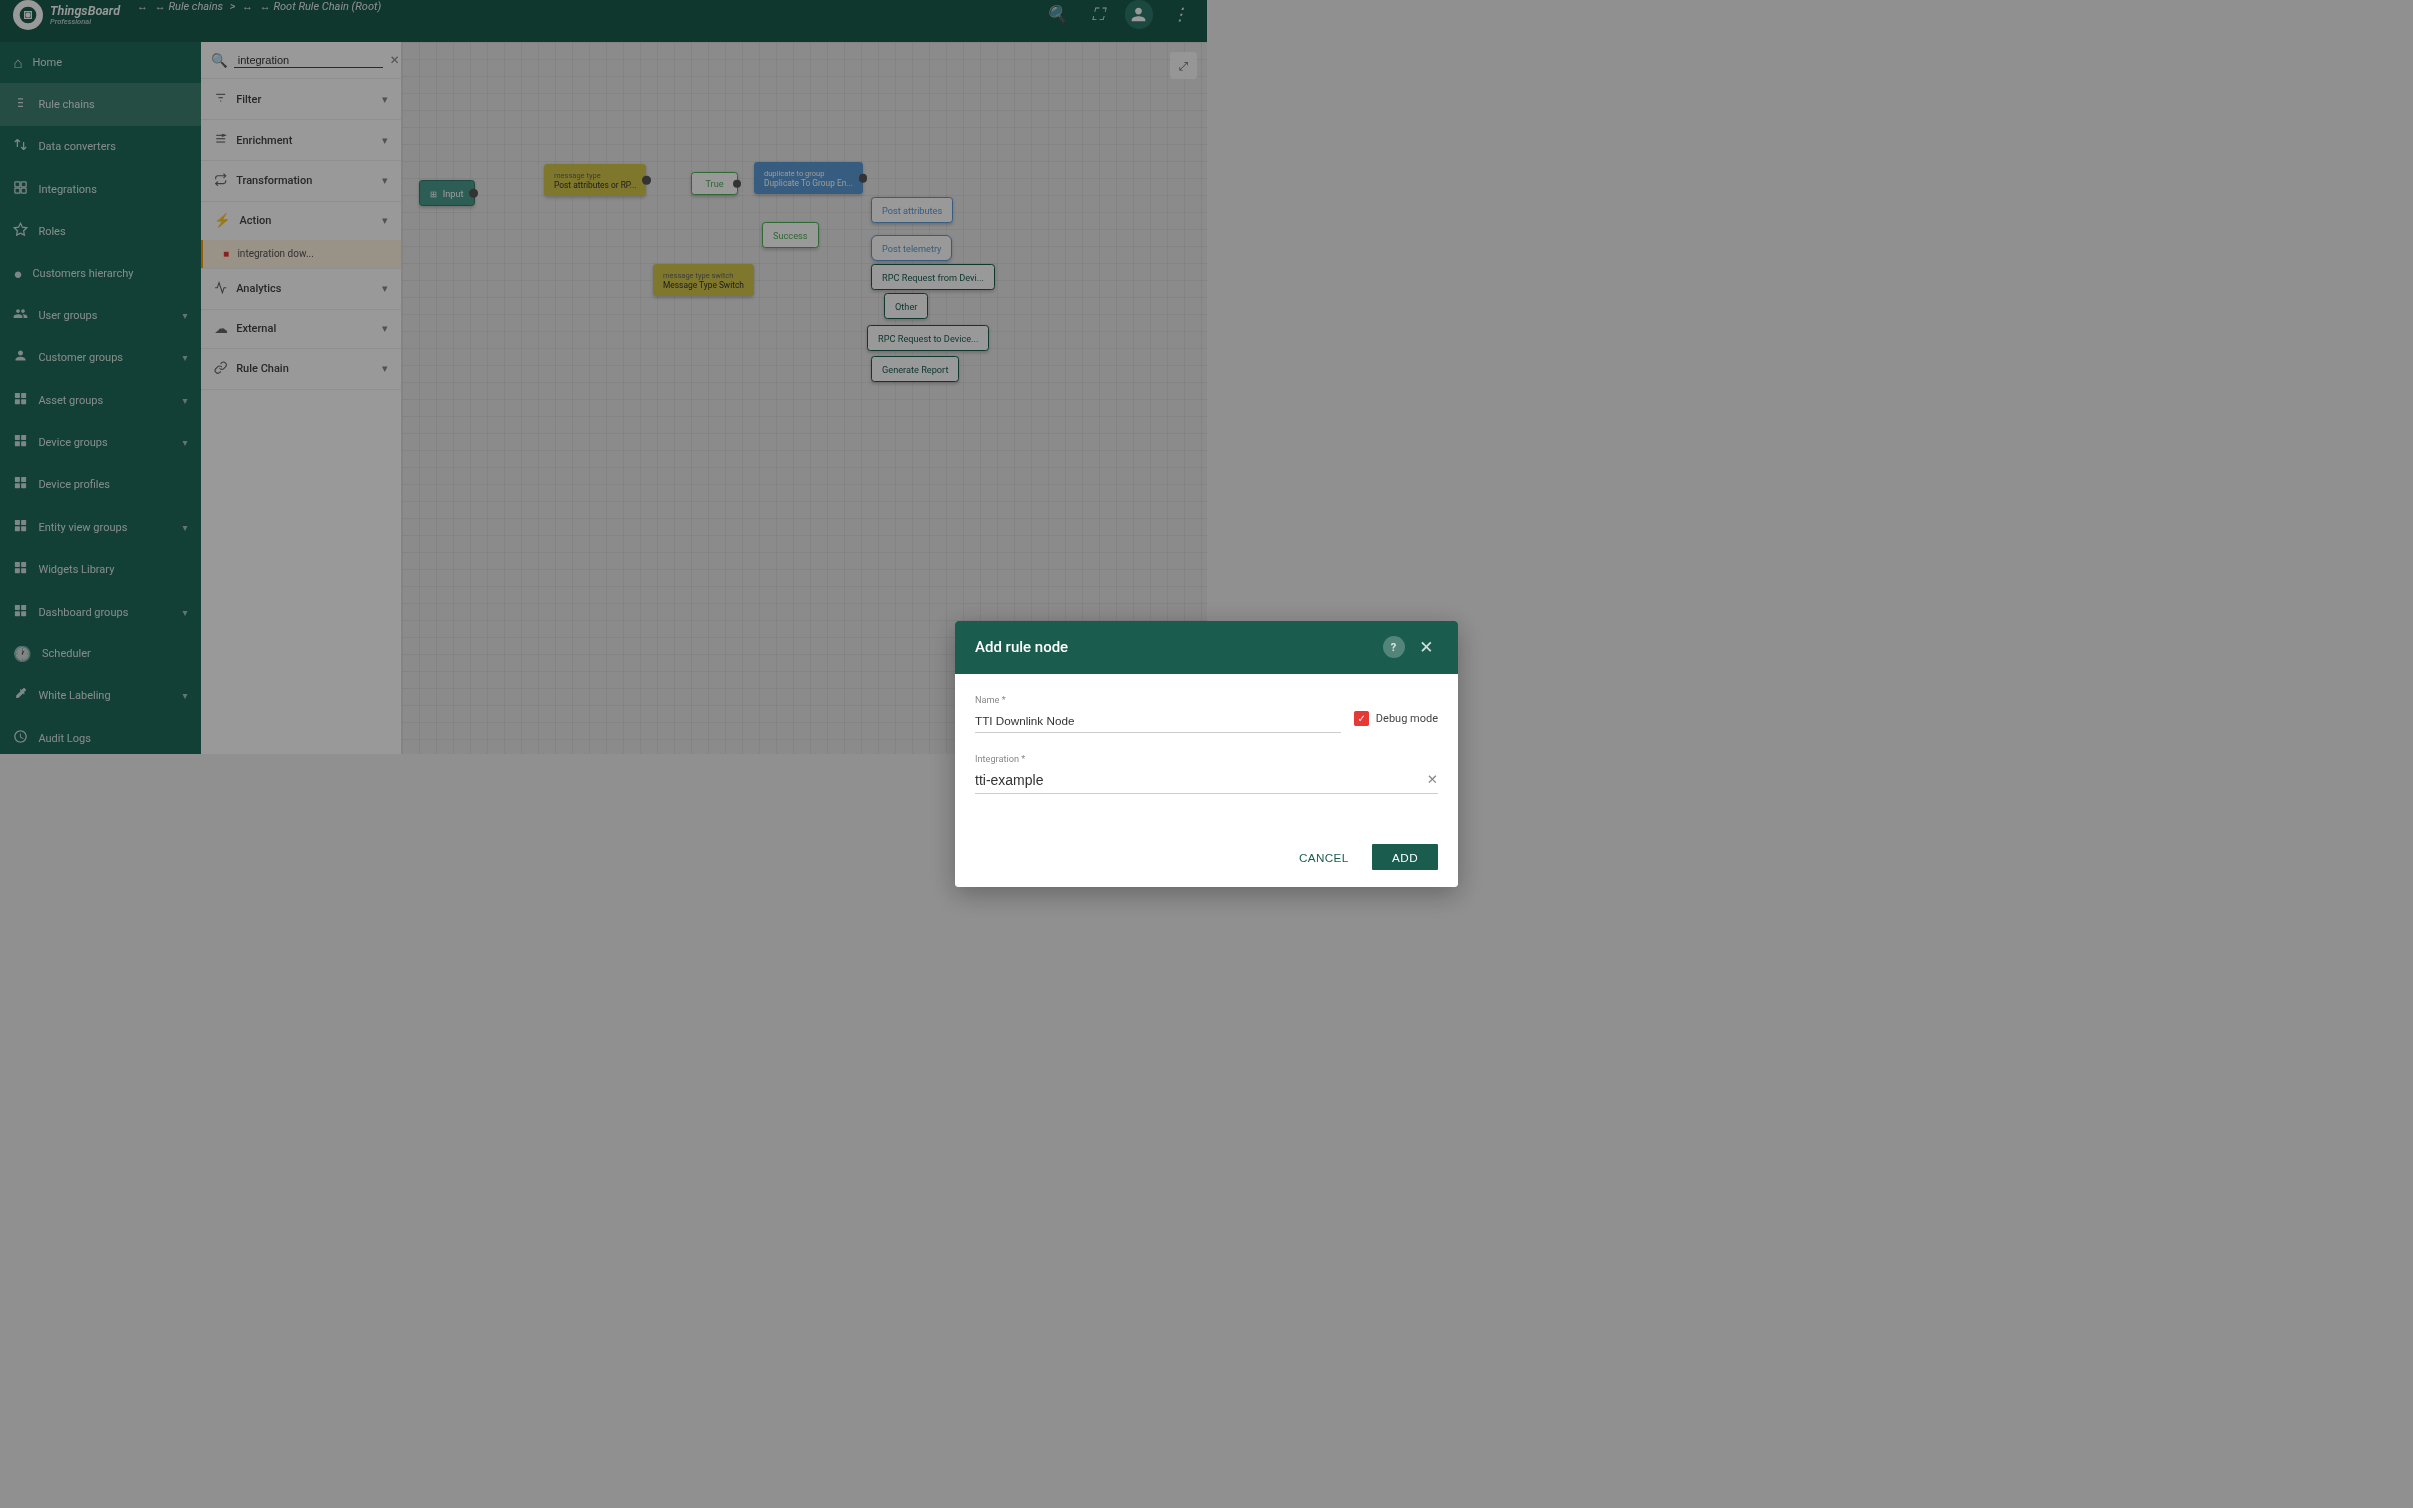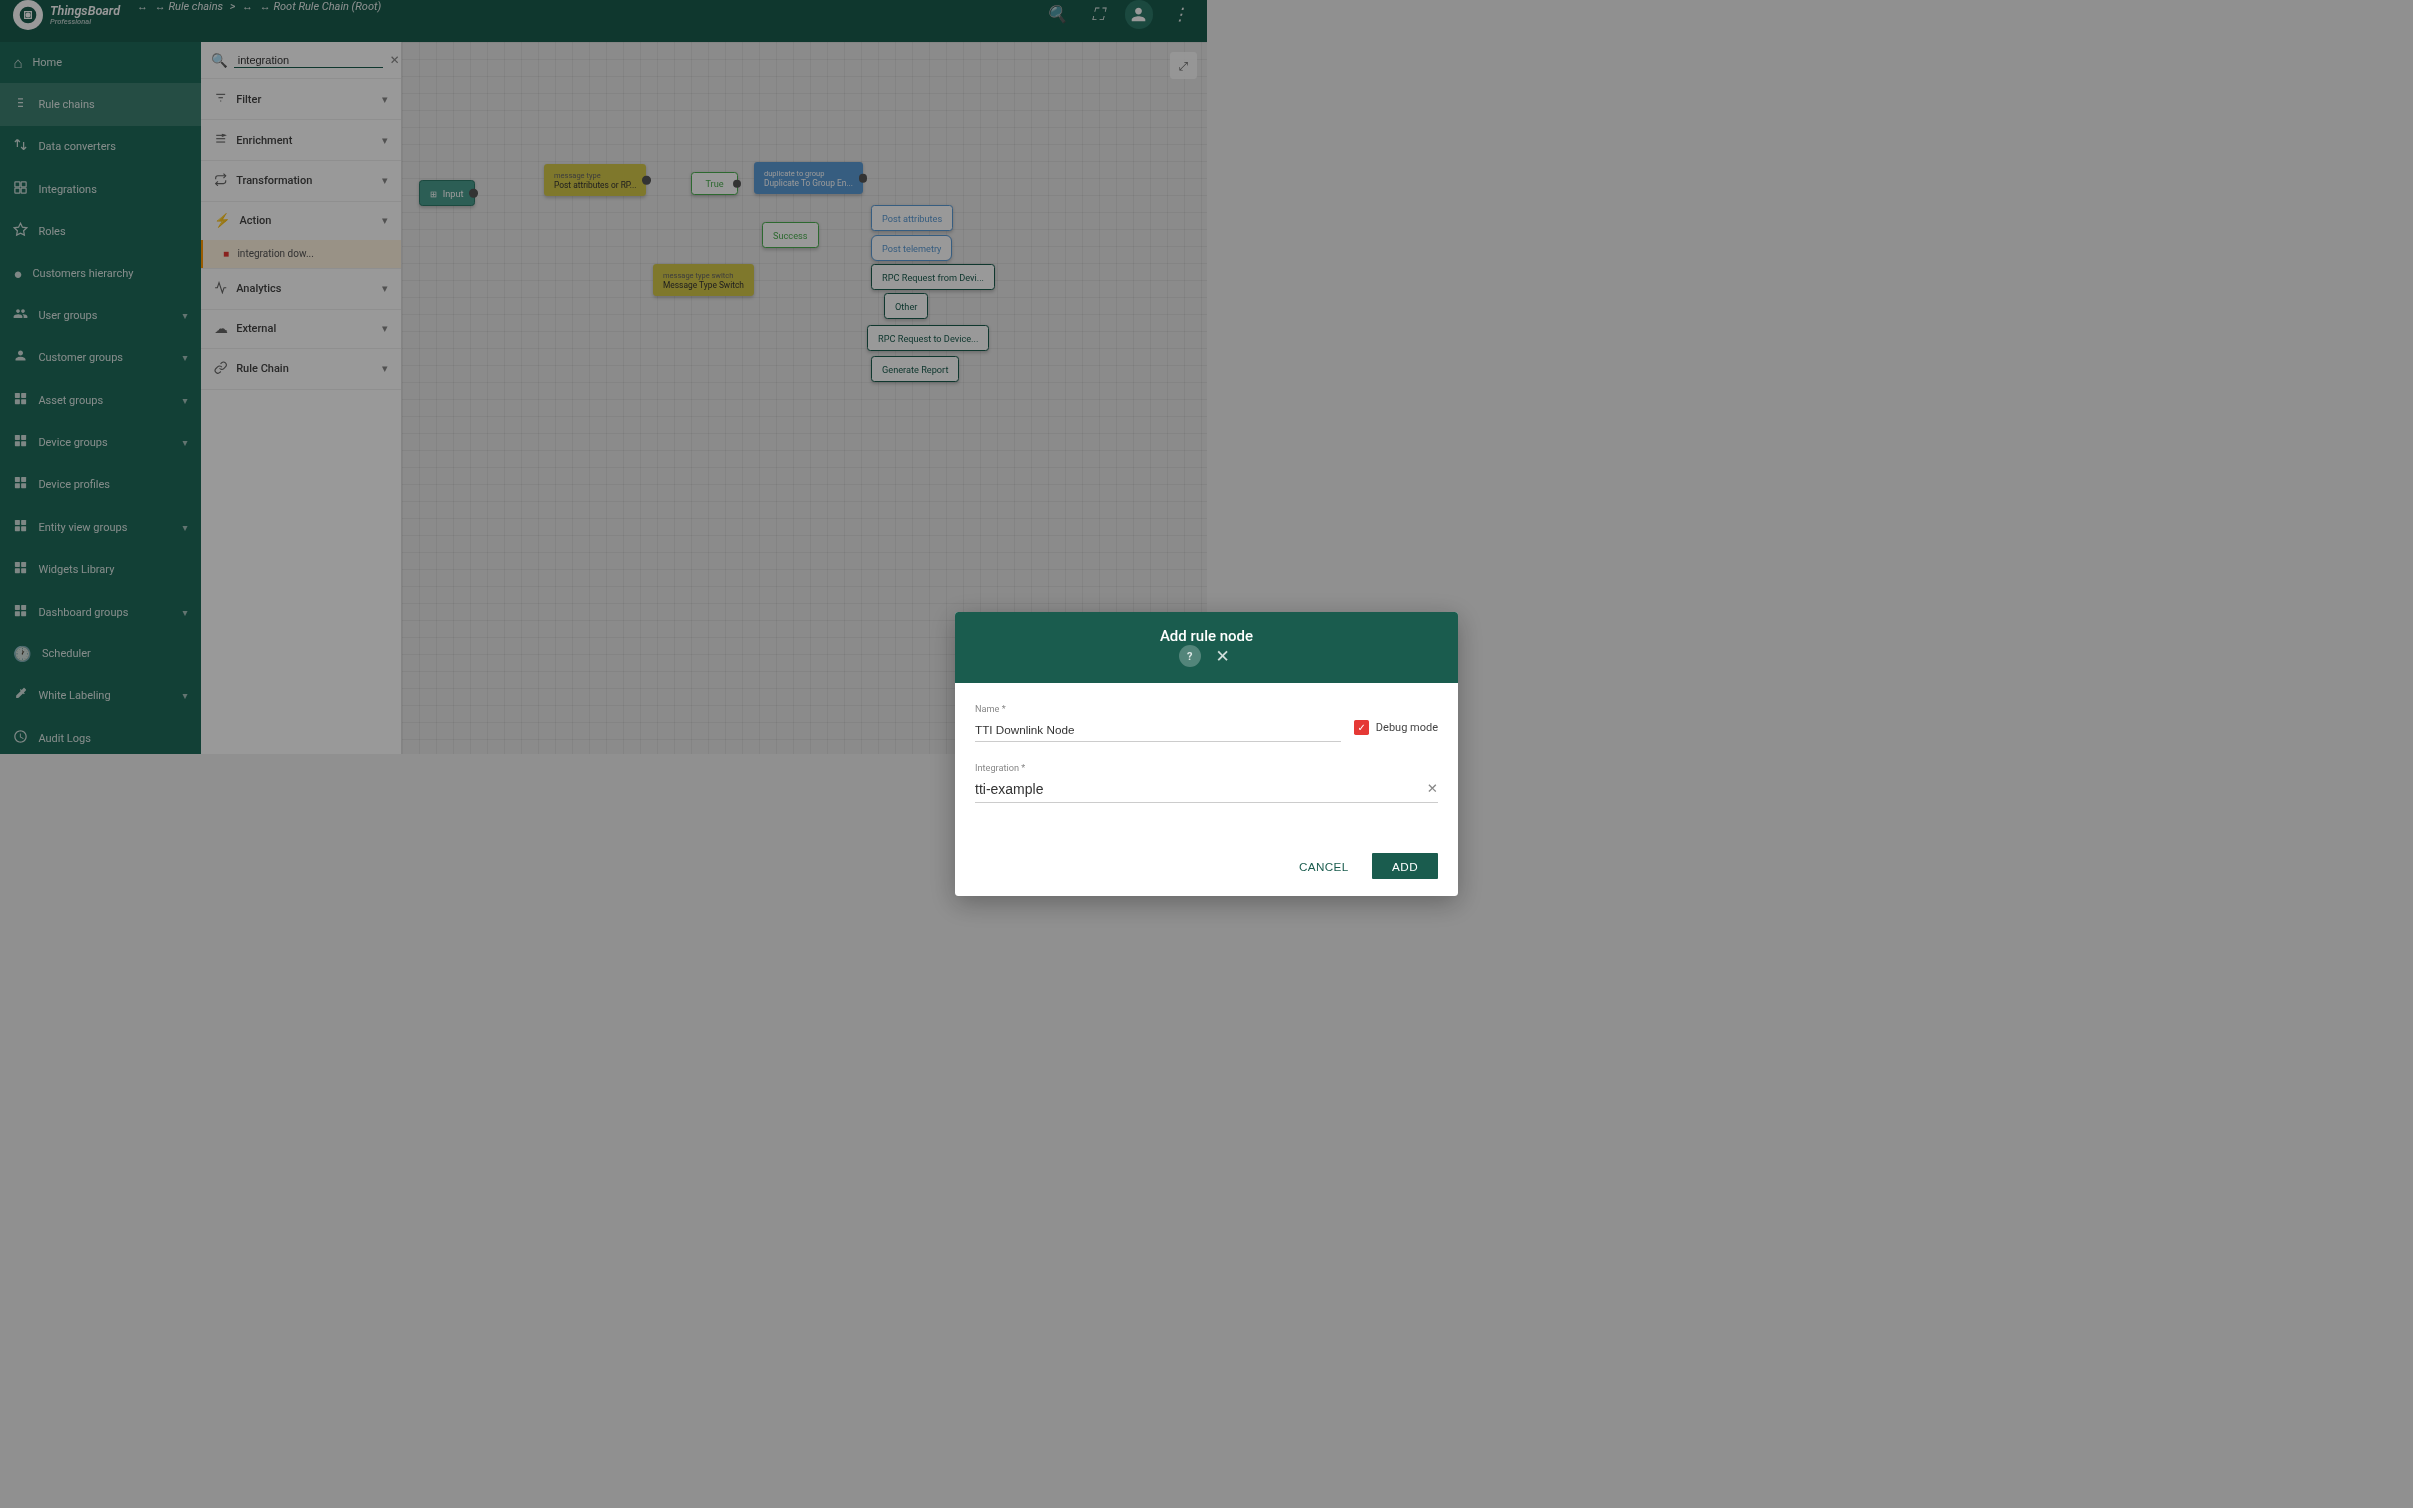--- a/index.html
+++ b/index.html
@@ -254,21 +254,20 @@
       box-shadow: 0 6.7px 27px rgba(0,0,0,0.3);
       overflow: hidden;
     }
     .modal-header {
       background: #1a5c4e;
       color: white;
       padding: 15px 20px;
       display: flex;
       align-items: center;
       justify-content: space-between;
-      flex-direction: column;
     }
     .modal-title {
       font-size: 15px;
       font-weight: 500;
     }
     .modal-header-actions {
       display: flex;
       align-items: center;
       gap: 10px;
     }
@@ -713,21 +712,21 @@
     <div style="position:absolute; top:120px; left:352px;" class="canvas-node node-blue">
       <div style="font-size:7.5px;">duplicate to group</div>
       <div style="font-size:8.4px;">Duplicate To Group En...</div>
       <div class="node-connector"></div>
     </div>
 
     <div style="position:absolute; top:180px; left:360px;" class="canvas-node node-success">
       <span>Success</span>
     </div>
 
-    <div style="position:absolute; top:163px; left:469px;" class="canvas-node node-border-blue">
+    <div style="position:absolute; top:155px; left:469px;" class="canvas-node node-border-blue">
       <span>Post attributes</span>
     </div>
 
     <div style="position:absolute; top:193px; left:469px;border-radius:6px;" class="canvas-node node-border-blue">
       <span>Post telemetry</span>
     </div>
 
     <div style="position:absolute; top:222px; left:251px;" class="canvas-node node-yellow">
       <div style="font-size:7.5px; color:#666;">message type switch</div>
       <div style="font-size:8.4px;">Message Type Switch</div>

